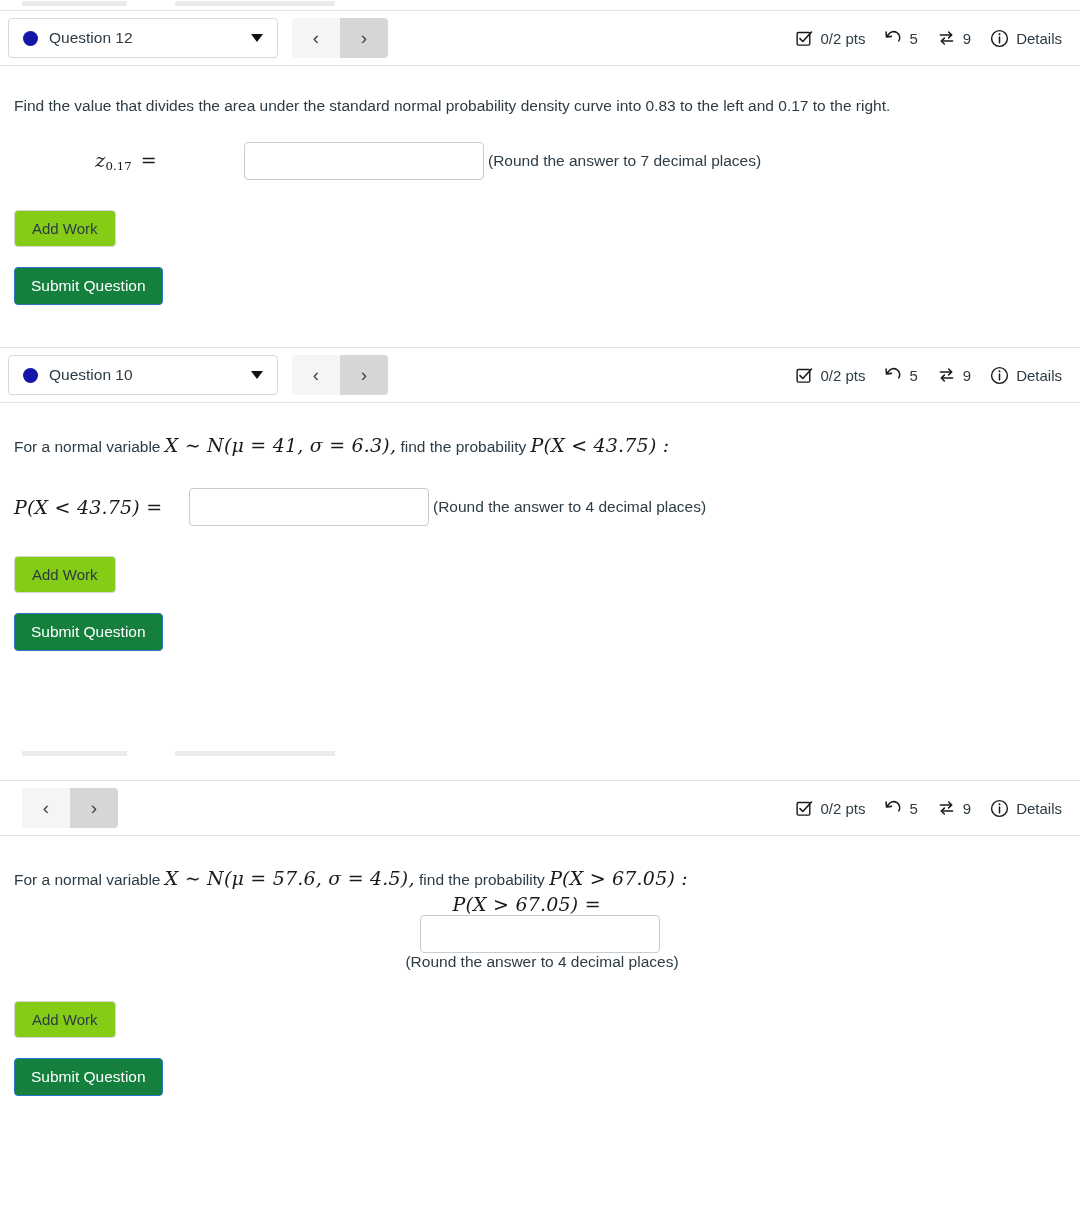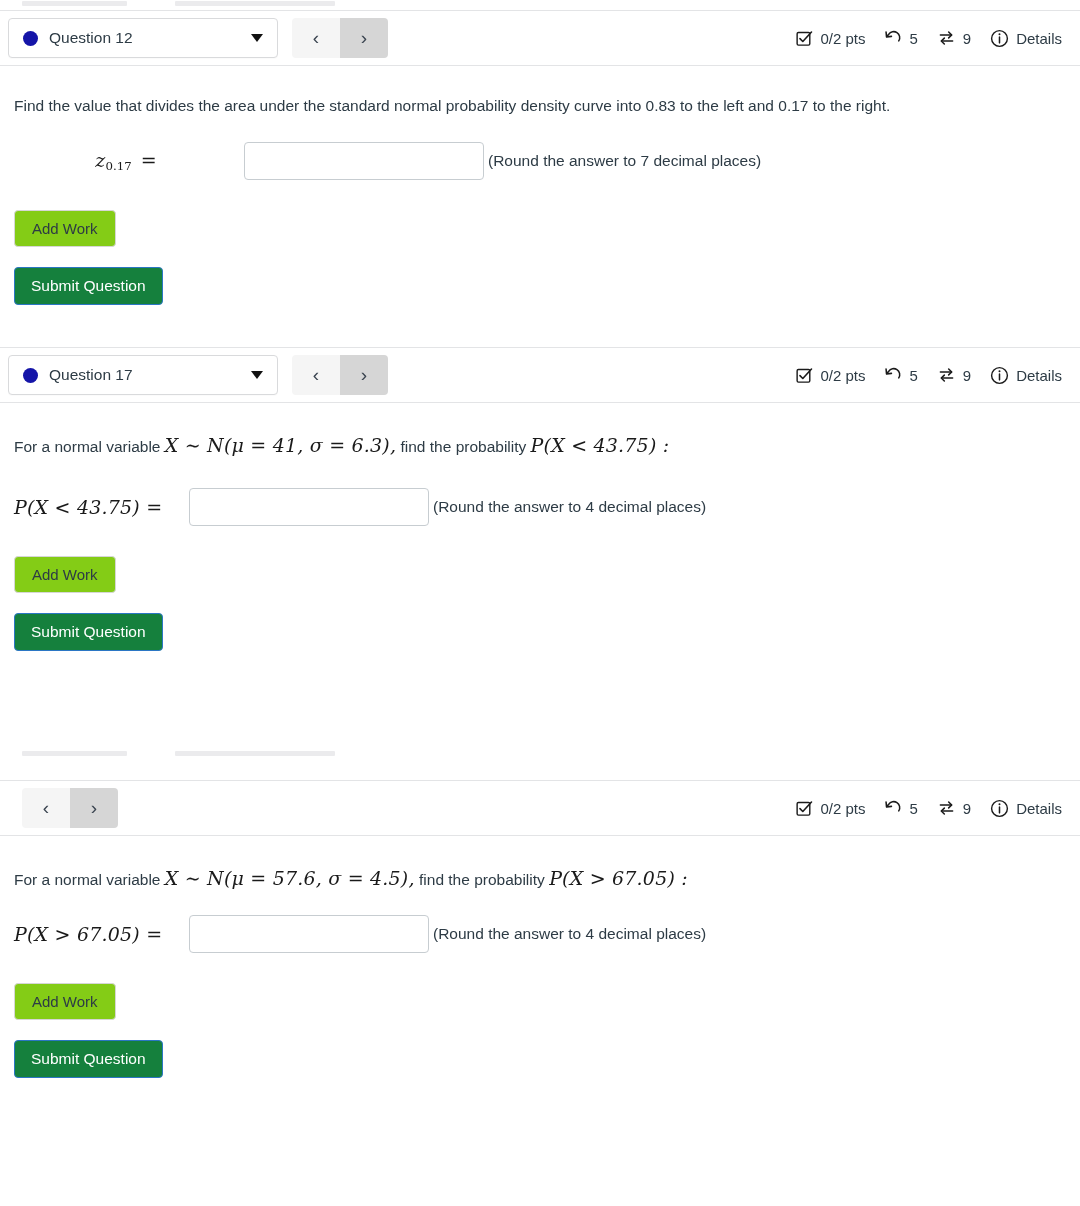--- a/index.html
+++ b/index.html
@@ -270,21 +270,21 @@
     </div>
   </div>
 
   <div style="height:42px;"></div>
 
   <div class="question">
     <div class="q-header">
 
       <div class="q-select">
         <span class="q-dot" style="background: rgb(21, 21, 168);"></span>
-        <span class="q-select-label">Question 17</span>
+        <span class="q-select-label">Question 10</span>
         <span class="caret"></span>
       </div>
 
       <div class="q-nav">
         <button class="nav-btn prev">‹</button>
         <button class="nav-btn next">›</button>
       </div>
 
       <div class="q-status">
         <span class="ico">
@@ -397,21 +397,21 @@
         </span>
         <span class="status-text">Details</span>
       </div>
     </div>
 
     <div class="q-body">
       <p class="prompt" style="margin-top:29px;">
         <span>For a normal variable </span><span class="math">X ∼ N(μ = 57.6, σ = 4.5),</span><span> find the probability </span><span class="math">P(X &gt; 67.05) :</span>
       </p>
 
-      <div class="answer-row" style="margin-top:22px;">
+      <div class="answer-row" style="flex-direction:column;">
         <div class="answer-label math" style="width:175px;text-align:left;padding-right:8px;">P(X &gt; 67.05)  =</div>
         <input class="ans-input" type="text" style="width: 240px;" placeholder="">
         <span class="hint">(Round the answer to 4 decimal places)</span>
       </div>
 
       <div style="margin-top:30px;">
         <button class="btn btn-addwork">Add Work</button>
       </div>
       <div style="margin-top:20px;">
         <button class="btn btn-submit">Submit Question</button>

